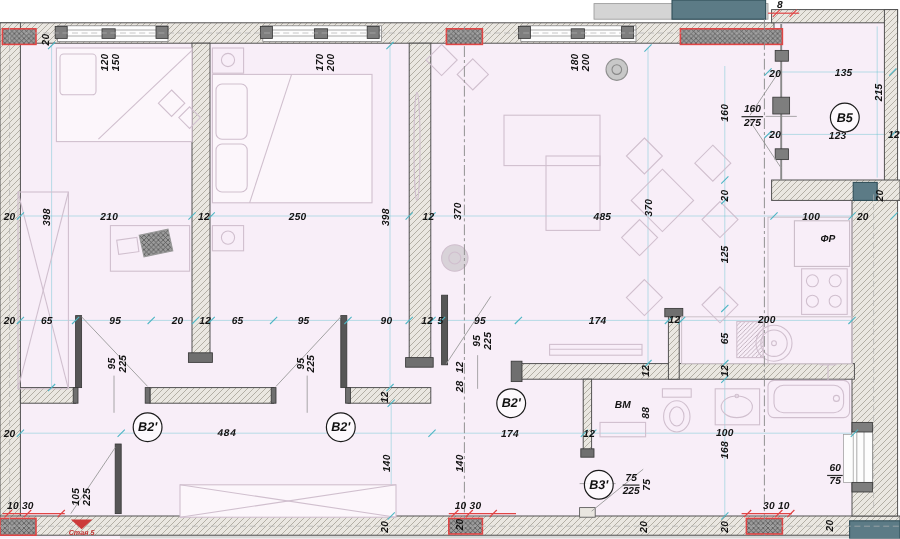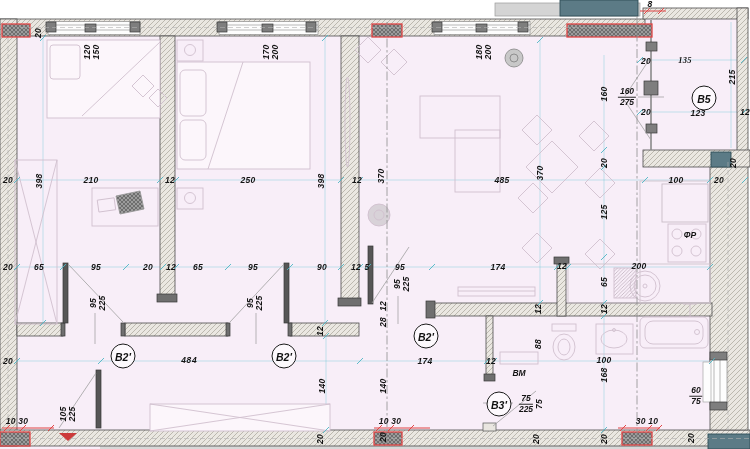--- a/index.html
+++ b/index.html
@@ -11,21 +11,21 @@
        color:#141414;white-space:nowrap;transform:translate(-50%,-50%);letter-spacing:0.2px;}
   .frac{position:absolute;transform:translate(-50%,-50%);text-align:center;
         font:italic bold 8.5px "Liberation Sans","DejaVu Sans",sans-serif;color:#141414;line-height:1.15;}
   .frac .ftop{display:inline-block;border-bottom:1px solid #2a2a2a;padding:0 2px;}
   .frac .fbot{display:block;}
   .marker{position:absolute;width:23px;height:23px;border:1.3px solid #1b1b1b;border-radius:50%;
           background:rgba(253,250,253,0.9);display:flex;align-items:center;justify-content:center;
           font:italic bold 10.5px "Liberation Sans","DejaVu Sans",sans-serif;color:#111;
           transform:translate(-50%,-50%);margin-left:28px;}
   .annot{position:absolute;font:italic bold 8.5px "Liberation Sans","DejaVu Sans",sans-serif;
-         color:#141414;transform:translate(-50%,-50%);white-space:nowrap;margin-top:36px;}
+         color:#141414;transform:translate(-50%,-50%);white-space:nowrap;}
   .annot.section{font-size:6px;color:#c03030;}
 </style>
 </head>
 <body>
 
 <div id="canvas">
 <svg width="750" height="449" viewBox="0 0 750 449">
   <defs>
     <pattern id="h" patternUnits="userSpaceOnUse" width="5" height="5">
       <rect width="5" height="5" fill="#eae7e1"></rect>
@@ -257,21 +257,21 @@
 <div id="labels">
       <div class="dim" style="transform: translate(-50%, -50%) rotate(-90deg); left: 38px; top: 33px;">20</div>
       <div class="dim" style="transform: translate(-50%, -50%) rotate(-90deg); left: 87px; top: 52px;">120</div>
       <div class="dim" style="transform: translate(-50%, -50%) rotate(-90deg); left: 96px; top: 52px;">150</div>
       <div class="dim" style="transform: translate(-50%, -50%) rotate(-90deg); left: 266px; top: 52px;">170</div>
       <div class="dim" style="transform: translate(-50%, -50%) rotate(-90deg); left: 275px; top: 52px;">200</div>
       <div class="dim" style="transform: translate(-50%, -50%) rotate(-90deg); left: 479px; top: 52px;">180</div>
       <div class="dim" style="transform: translate(-50%, -50%) rotate(-90deg); left: 488px; top: 52px;">200</div>
       <div class="dim" style="left: 650px; top: 4px;">8</div>
       <div class="dim" style="left: 646px; top: 61px;">20</div>
-      <div class="dim" style="left: 685px; top: 60px; font-family: Liberation Serif, serif;">135</div>
+      <div class="dim" style="left: 703px; top: 60px;">135</div>
       <div class="dim" style="transform: translate(-50%, -50%) rotate(-90deg); left: 732px; top: 77px;">215</div>
       <div class="dim" style="transform: translate(-50%, -50%) rotate(-90deg); left: 604px; top: 94px;">160</div>
       <div class="dim" style="left: 646px; top: 112px;">20</div>
       <div class="dim" style="left: 698px; top: 113px;">123</div>
       <div class="dim" style="left: 745px; top: 112px;">12</div>
       <div class="dim" style="transform: translate(-50%, -50%) rotate(-90deg); left: 604px; top: 163px;">20</div>
       <div class="dim" style="transform: translate(-50%, -50%) rotate(-90deg); left: 733px; top: 163px;">20</div>
       <div class="dim" style="left: 8px; top: 180px;">20</div>
       <div class="dim" style="transform: translate(-50%, -50%) rotate(-90deg); left: 39px; top: 181px;">398</div>
       <div class="dim" style="left: 91px; top: 180px;">210</div>

